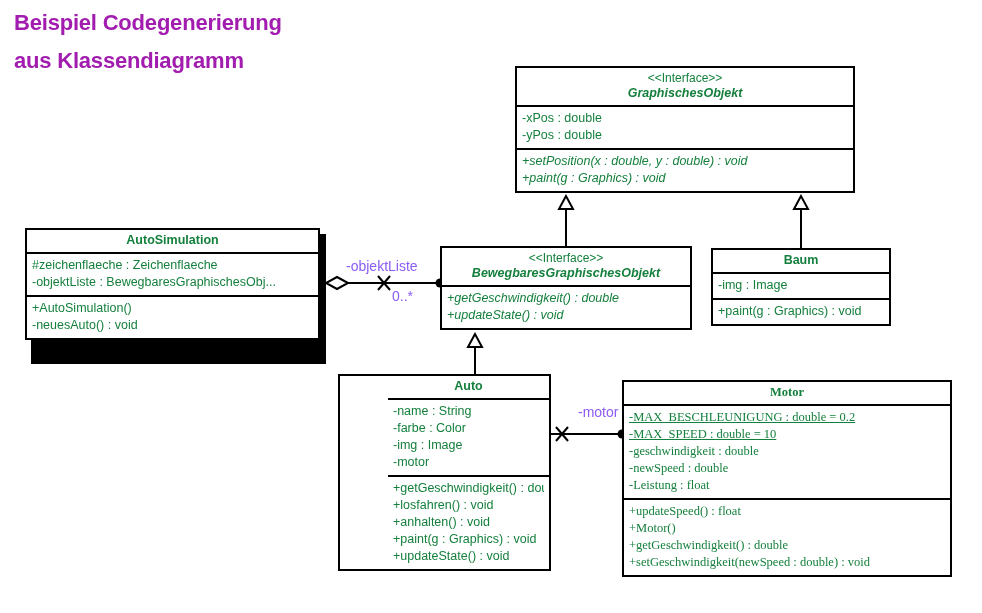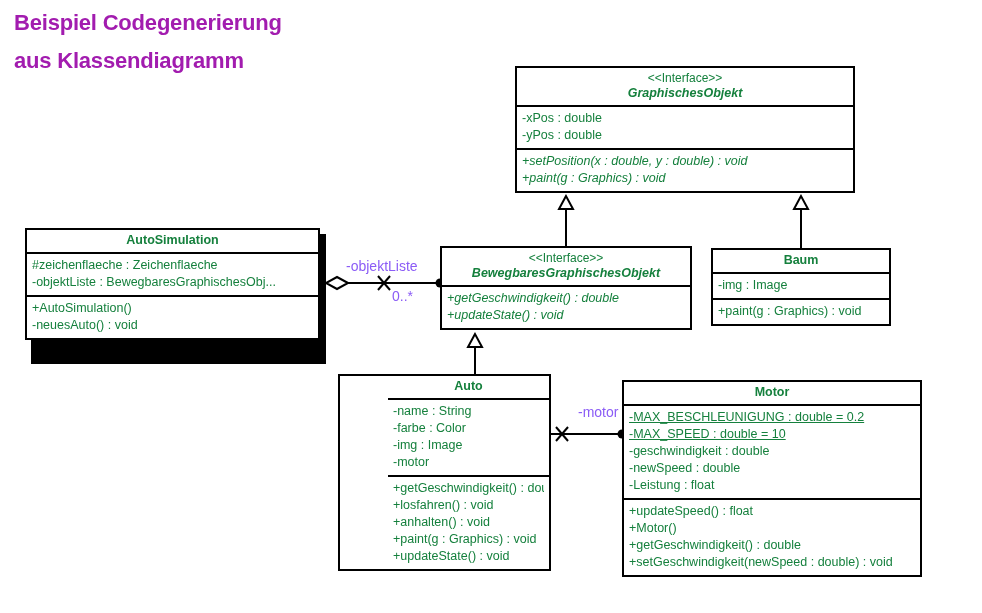--- a/index.html
+++ b/index.html
@@ -178,21 +178,21 @@
   </div>
   <div class="cls-section">
     <div class="cls-row">+getGeschwindigkeit() : double</div>
     <div class="cls-row">+losfahren() : void</div>
     <div class="cls-row">+anhalten() : void</div>
     <div class="cls-row">+paint(g : Graphics) : void</div>
     <div class="cls-row">+updateState() : void</div>
   </div>
 </div>
 
-<div class="uml-class" style="left:622px; top:380px; width:300px;">
+<div class="uml-class" style="left:622px; top:380px; width:330px;font-family:Liberation Serif, serif;">
   <div class="cls-header">
     <span class="cls-name">Motor</span>
   </div>
   <div class="cls-section">
     <div class="cls-row underline">-MAX_BESCHLEUNIGUNG : double = 0.2</div>
     <div class="cls-row underline">-MAX_SPEED : double = 10</div>
     <div class="cls-row">-geschwindigkeit : double</div>
     <div class="cls-row">-newSpeed : double</div>
     <div class="cls-row">-Leistung : float</div>
   </div>

